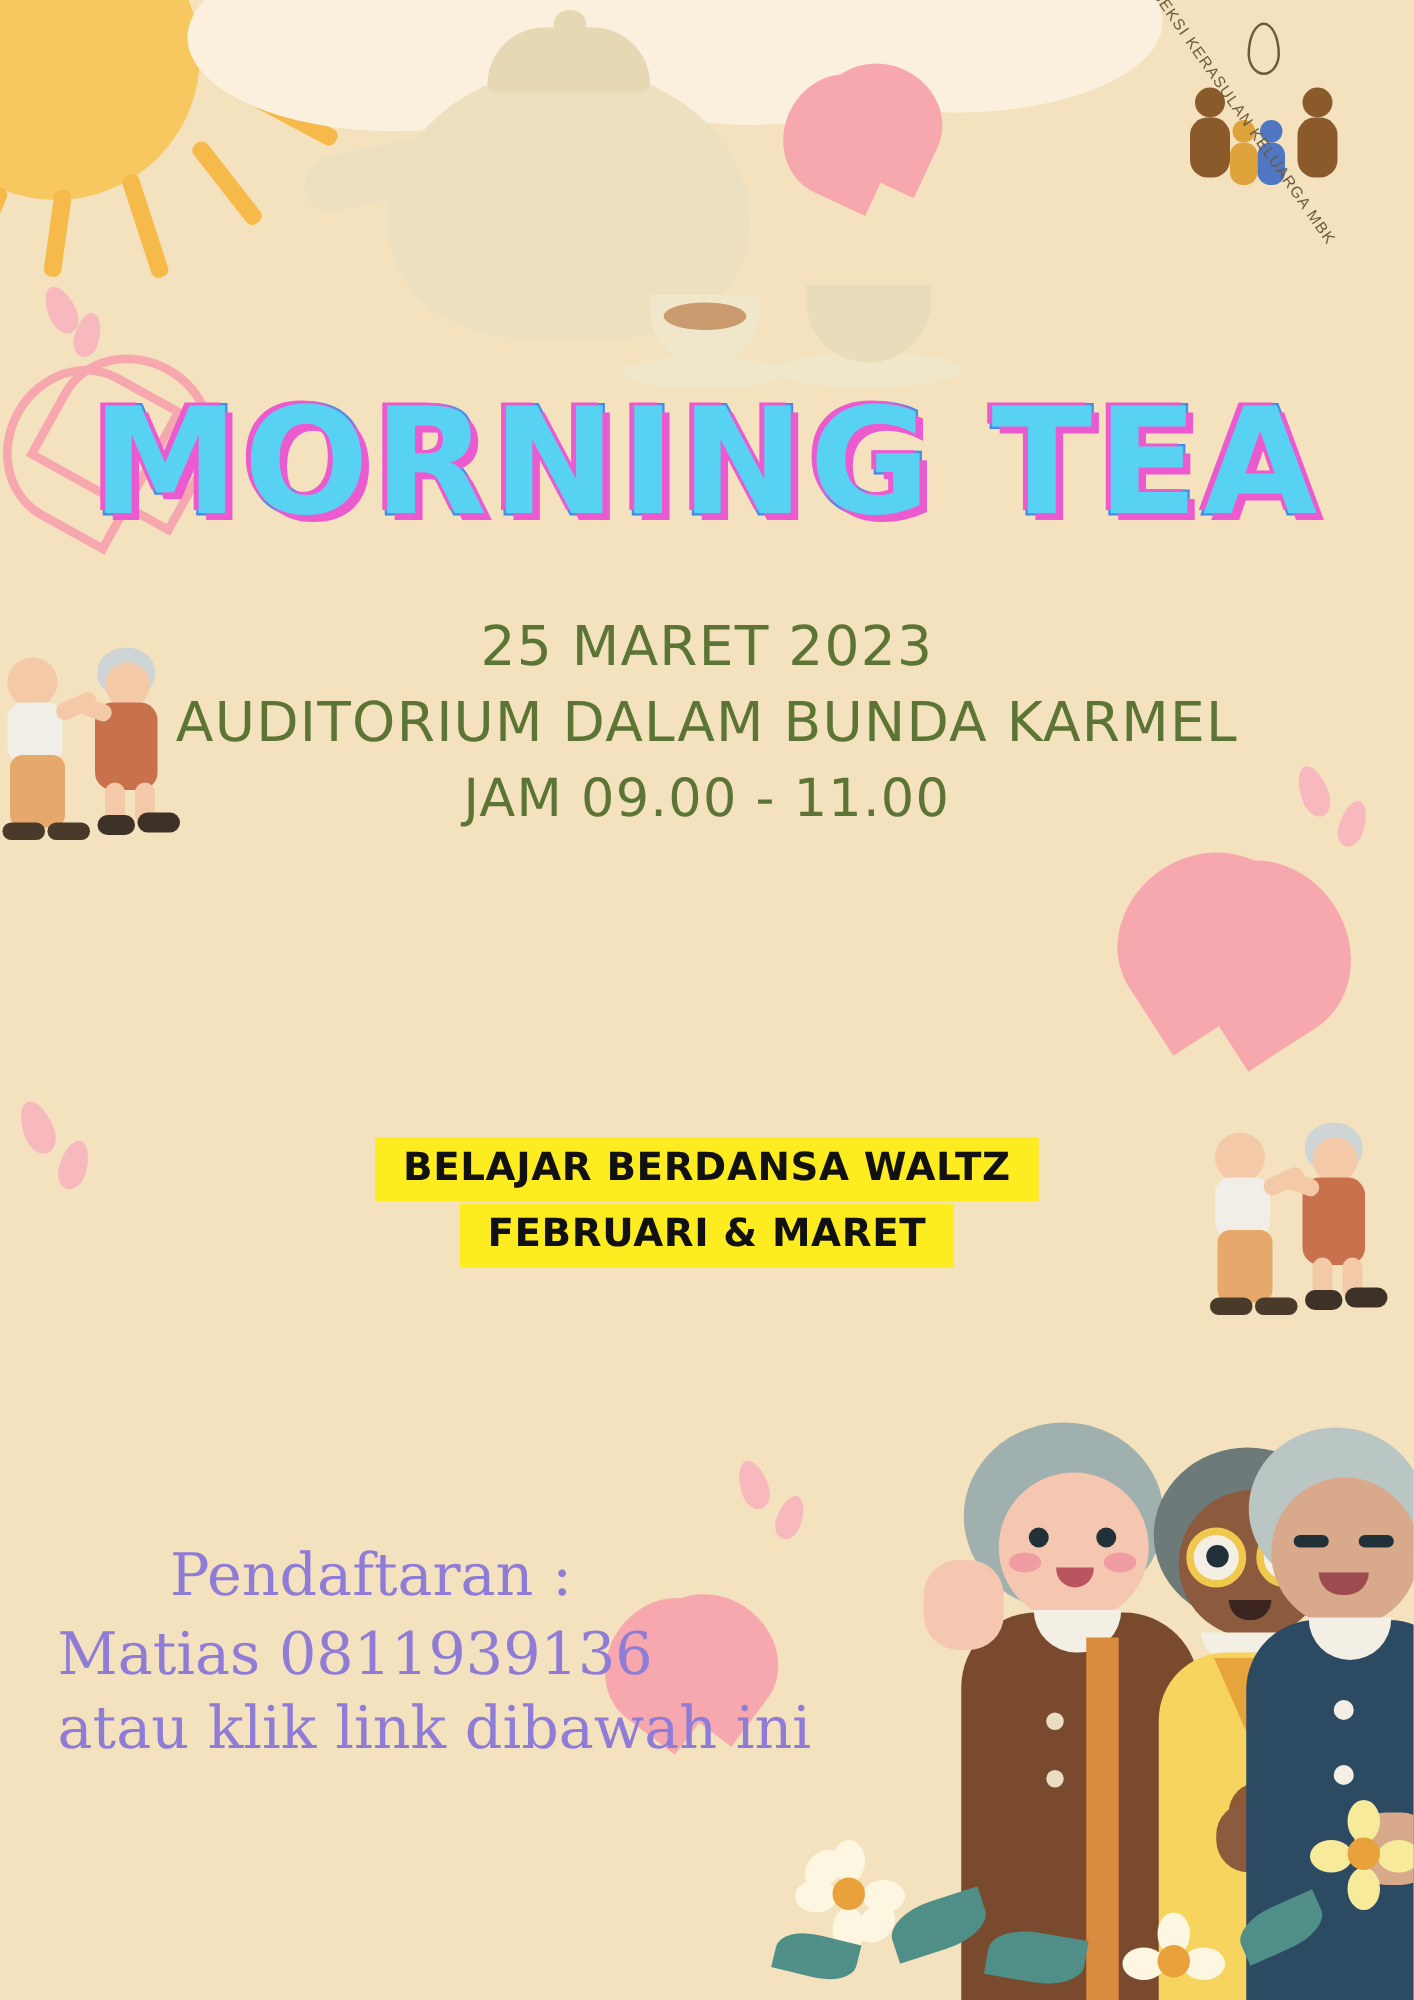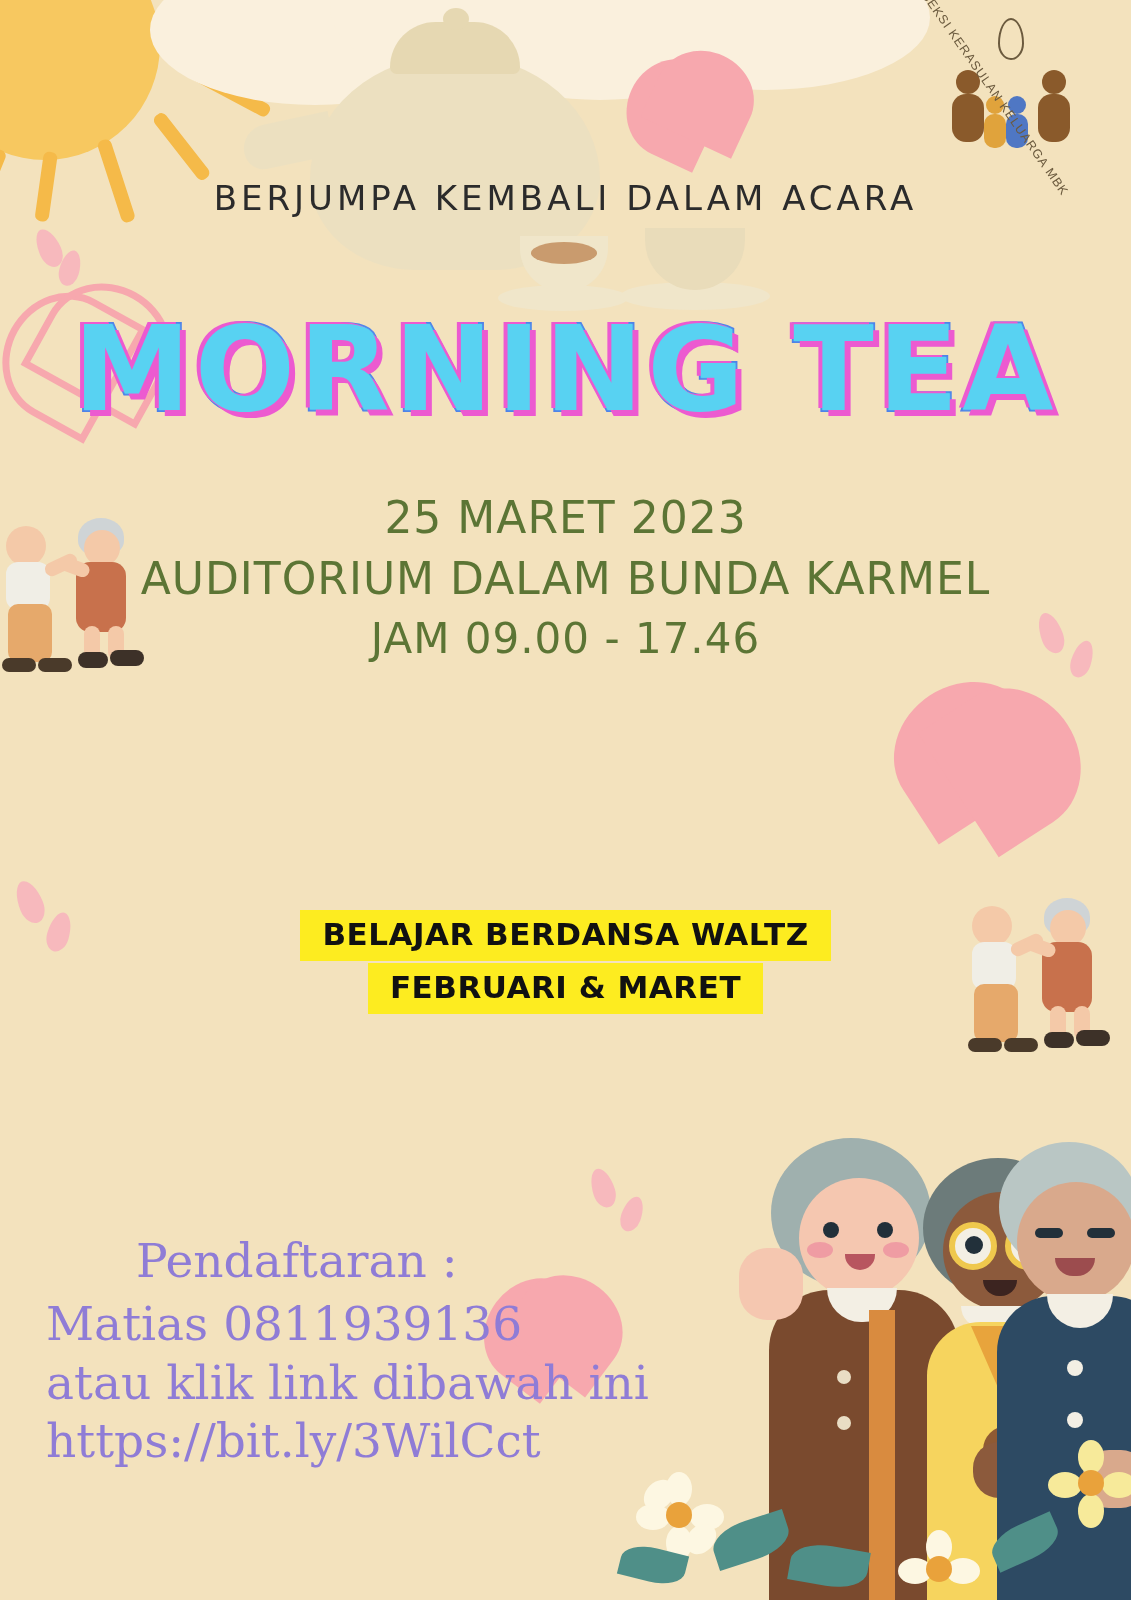--- a/index.html
+++ b/index.html
@@ -330,43 +330,41 @@
     <div class="logo-fig" style="left:58px;top:84px;width:32px;height:48px;background:#8a5a2b;border-radius:14px;"></div>
     <div class="logo-fig" style="left:148px;top:60px;width:24px;height:24px;background:#8a5a2b;"></div>
     <div class="logo-fig" style="left:144px;top:84px;width:32px;height:48px;background:#8a5a2b;border-radius:14px;"></div>
     <div class="logo-fig" style="left:92px;top:86px;width:18px;height:18px;background:#e0a33c;"></div>
     <div class="logo-fig" style="left:90px;top:104px;width:22px;height:34px;background:#e0a33c;border-radius:10px;"></div>
     <div class="logo-fig" style="left:114px;top:86px;width:18px;height:18px;background:#4f77c4;"></div>
     <div class="logo-fig" style="left:112px;top:104px;width:22px;height:34px;background:#4f77c4;border-radius:10px;"></div>
     <div class="logo-text">SEKSI KERASULAN KELUARGA MBK</div>
   </div>
 
-  <div class="kicker">BERJUMPA KEMBALI DALAM ACARA</div>
 
   <div class="title-wrap">
     <div class="title">MORNING TEA</div>
   </div>
 
   <div class="details">
     <div class="line1">25 MARET 2023</div>
     <div class="line2">AUDITORIUM DALAM BUNDA KARMEL</div>
-    <div class="line3">JAM 09.00 - 17.46</div>
+    <div class="line3">JAM 09.00 - 11.00</div>
   </div>
 
 
   <div class="highlight-list">
     <div><span>BELAJAR BERDANSA WALTZ</span></div>
     <div><span>FEBRUARI &amp; MARET</span></div>
   </div>
 
   <div class="register">
     <div class="reg-title">Pendaftaran :</div>
     <div>Matias 0811939136</div>
     <div>atau klik link dibawah ini</div>
-    <div>https://bit.ly/3WilCct</div>
   </div>
 
   <div class="doodle" style="left:0px;top:500px;width:180px;height:190px;">
     <div class="d-part" style="left:6px;top:26px;width:40px;height:40px;border-radius:50%;background:#f4c9a8;"></div>
     <div class="d-part" style="left:6px;top:62px;width:44px;height:48px;border-radius:12px;background:#f0eee6;"></div>
     <div class="d-part" style="left:8px;top:104px;width:44px;height:58px;border-radius:10px;background:#e6a96b;"></div>
     <div class="d-part" style="left:2px;top:158px;width:34px;height:14px;border-radius:8px;background:#4a3a2a;"></div>
     <div class="d-part" style="left:38px;top:158px;width:34px;height:14px;border-radius:8px;background:#4a3a2a;"></div>
     <div class="d-part" style="left:44px;top:58px;width:34px;height:14px;border-radius:8px;background:#f4c9a8;transform:rotate(-25deg);"></div>
 

